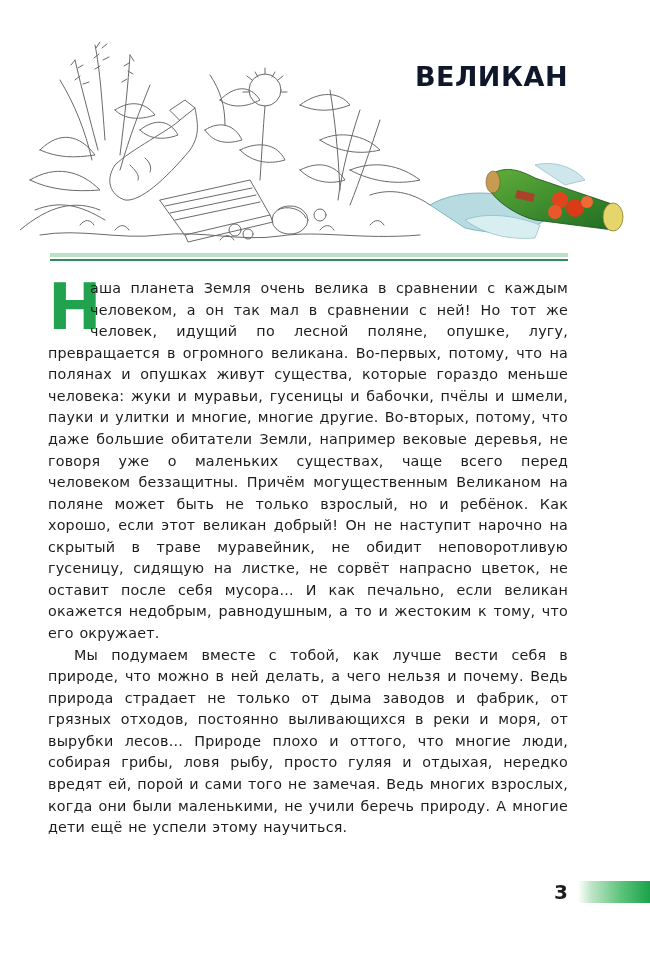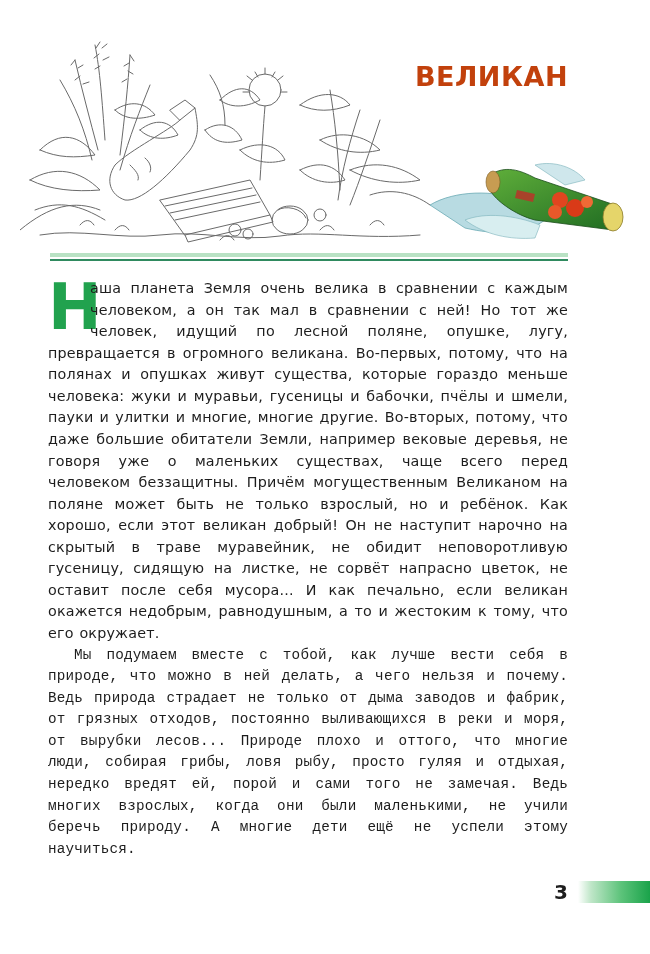--- a/index.html
+++ b/index.html
@@ -4,29 +4,29 @@
 <style>
   html, body { margin: 0; padding: 0; background: #ffffff; }
   body { width: 650px; height: 954px; position: relative; overflow: hidden; font-family: "DejaVu Sans", sans-serif; }
 
   .header-art { position: absolute; left: 20px; top: 30px; width: 420px; height: 220px; }
   .header-art svg { width: 100%; height: 100%; }
 
   .bottle-art { position: absolute; left: 425px; top: 150px; width: 225px; height: 95px; }
   .bottle-art svg { width: 100%; height: 100%; }
 
-  .title { position: absolute; right: 82px; top: 62px; text-align: right; color: #c2410c; font-family: "DejaVu Sans", sans-serif; font-weight: bold; font-size: 27px; line-height: 30px; letter-spacing: 0.5px; }
+  .title { position: absolute; right: 82px; top: 62px; text-align: right; color: #0f172a; font-family: "DejaVu Sans", sans-serif; font-weight: bold; font-size: 27px; line-height: 30px; letter-spacing: 0.5px; }
   .title div { white-space: nowrap; }
 
   .divider-light { position: absolute; left: 50px; top: 253px; width: 518px; height: 4px; background: #b9e2c4; }
   .divider-dark { position: absolute; left: 50px; top: 259px; width: 518px; height: 2px; background: #2f8a5f; }
 
   .article { position: absolute; left: 48px; top: 278px; width: 520px; color: #1d1d1d; font-family: "DejaVu Sans", sans-serif; font-size: 14.3px; line-height: 21.56px; text-align: justify; letter-spacing: 0.2px; word-spacing: 1px; }
   .article p { margin: 0; }
-  .article p.indent { text-indent: 26px; font-family: Liberation Mono, monospace; }
+  .article p.indent { text-indent: 26px; }
   .dropcap { float: left; color: #21a24e; font-family: "DejaVu Sans", sans-serif; font-weight: bold; font-size: 64px; line-height: 52px; height: 54px; margin: 3px 4px 0 0; padding: 0; width: 38px; text-align: center; }
 
   .page-number { position: absolute; left: 554px; top: 880px; font-family: "DejaVu Sans", sans-serif; font-weight: bold; font-size: 20px; color: #1d1d1d; line-height: 24px; }
   .page-bar { position: absolute; left: 578px; top: 881px; width: 72px; height: 22px; background: linear-gradient(to right, #ffffff 0%, #bfe6c8 18%, #5cc37a 60%, #1aa34a 100%); }
 </style>
 </head>
 <body>
 
 <div class="header-art">
   <svg viewBox="0 0 420 220" fill="none" stroke="#6a6a6a" stroke-width="1" stroke-linecap="round">

